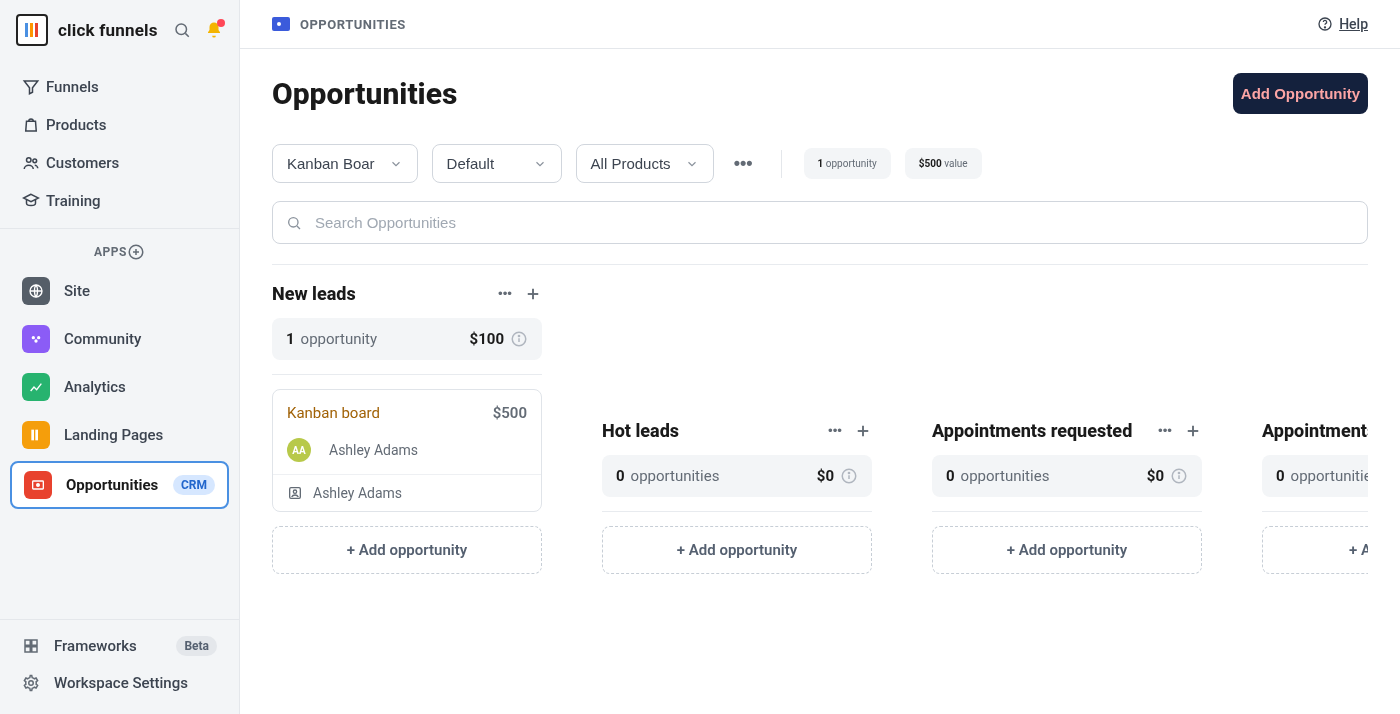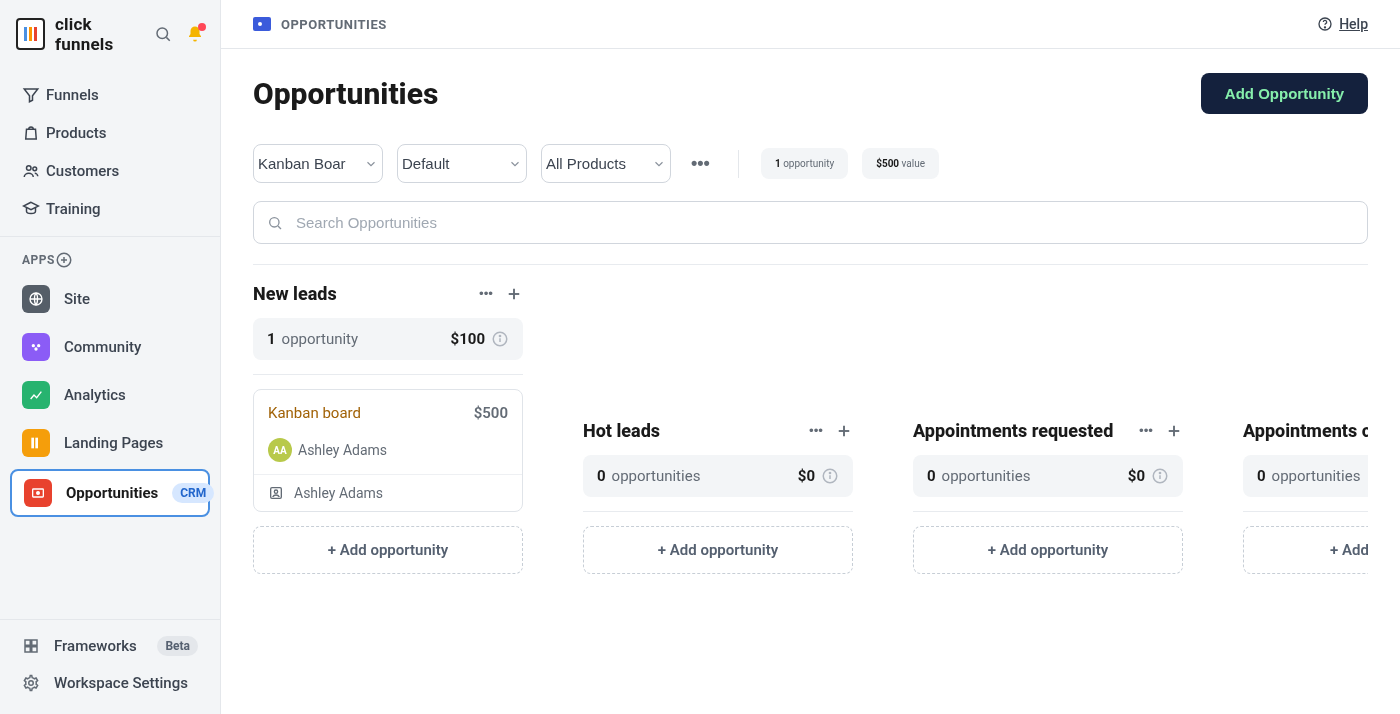--- a/index.html
+++ b/index.html
@@ -1,49 +1,49 @@
 <!DOCTYPE html>
 <html><head>
 <meta charset="utf-8">
 <style>
 * { margin: 0; padding: 0; box-sizing: border-box; }
 body { font-family: -apple-system, BlinkMacSystemFont, "Segoe UI", Roboto, sans-serif; background: #fff; color: #1a1a1a; width: 1400px; height: 714px; overflow: hidden; display: flex; }
-.sidebar { width: 221px; background: #f3f5f7; border-right: 1px solid #e4e7eb; display: flex; flex-direction: column; }
+.sidebar { width: 240px; background: #f3f5f7; border-right: 1px solid #e4e7eb; display: flex; flex-direction: column; }
 .sidebar-top { display: flex; align-items: center; padding: 14px 16px; gap: 10px; }
 .logo-box { width: 32px; height: 32px; border: 2px solid #222; border-radius: 4px; display: flex; align-items: center; justify-content: center; background: #fff; }
 .logo-text { font-weight: 700; font-size: 17px; letter-spacing: 0.2px; color: #1a1a1a; }
 .sidebar-icons { margin-left: auto; display: flex; gap: 14px; align-items: center; }
 .icon-btn { background: none; border: none; cursor: pointer; color: #636b75; display: flex; align-items: center; position: relative; }
 .bell-dot { position: absolute; top: -2px; right: -2px; width: 8px; height: 8px; background: #ff4757; border-radius: 50%; }
 .nav { padding: 8px 10px; }
 .nav a { display: flex; align-items: center; gap: 6px; padding: 10px 12px; border-radius: 6px; color: #3c4450; text-decoration: none; font-size: 15px; font-weight: 500; }
-.section-hdr { display: flex; align-items: center; justify-content: flex-start; padding: 0 22px; margin-top: 14px; margin-bottom: 6px; }
+.section-hdr { display: flex; align-items: center; justify-content: center; padding: 0 22px; margin-top: 14px; margin-bottom: 6px; }
 .section-hdr span { font-size: 12px; font-weight: 700; letter-spacing: 0.5px; color: #636b75; }
 .app-item { display: flex; align-items: center; gap: 14px; padding: 8px 12px; margin: 2px 10px; border-radius: 8px; font-size: 15px; font-weight: 500; color: #3c4450; cursor: pointer; }
 .app-item.active { background: #fff; border: 2px solid #4a90e2; }
 .app-item.active .app-label { font-weight: 700; color: #1a1a1a; }
 .app-icon { width: 28px; height: 28px; border-radius: 6px; display: flex; align-items: center; justify-content: center; color: #fff; flex-shrink: 0; }
 .badge { margin-left: auto; background: #d6e7ff; color: #2266cc; font-size: 12px; font-weight: 700; padding: 3px 8px; border-radius: 10px; }
 .badge-beta { background: #e4e7eb; color: #556070; }
 .sidebar-bottom { margin-top: auto; border-top: 1px solid #e4e7eb; padding: 6px 0 12px 0; }
 .sidebar hr { border: none; border-top: 1px solid #e4e7eb; }
 
 .main { flex: 1; display: flex; flex-direction: column; overflow: hidden; }
 .topbar { display: flex; align-items: center; padding: 16px 32px; border-bottom: 1px solid #e4e7eb; }
 .breadcrumb { display: flex; align-items: center; gap: 10px; font-size: 13px; font-weight: 700; letter-spacing: 0.5px; color: #636b75; }
 .bc-icon { width: 18px; height: 14px; background: #3b5bdb; border-radius: 2px; display: inline-flex; align-items: center; justify-content: center; color: #fff; }
 .help { margin-left: auto; display: flex; align-items: center; gap: 6px; color: #3c4450; font-size: 14px; font-weight: 500; }
 
 .content { padding: 24px 32px; flex: 1; overflow: hidden; display: flex; flex-direction: column; }
 .page-header { display: flex; align-items: center; justify-content: space-between; margin-bottom: 30px; }
 .page-title { font-size: 30px; font-weight: 800; color: #1a1a1a; }
-.btn-primary { background: #14213d; color: #86efac; border: none; border-radius: 8px; padding: 12px 24px; font-size: 15px; font-weight: 600; cursor: pointer; }
+.btn-primary { background: #14213d; color: #fca5a5; border: none; border-radius: 8px; padding: 12px 8px; font-size: 15px; font-weight: 600; cursor: pointer; }
 
 .filters { display: flex; align-items: center; gap: 14px; margin-bottom: 18px; }
-.select-btn { display: flex; align-items: center; justify-content: space-between; gap: 14px; border: 1px solid #d1d6dd; background: #fff; border-radius: 8px; padding: 10px 4px; font-size: 15px; color: #3c4450; cursor: pointer; min-width: 130px; }
+.select-btn { display: flex; align-items: center; justify-content: space-between; gap: 14px; border: 1px solid #d1d6dd; background: #fff; border-radius: 8px; padding: 10px 14px; font-size: 15px; color: #3c4450; cursor: pointer; min-width: 130px; }
 .select-btn .chev { color: #8a929c; }
 .more-btn { background: none; border: none; cursor: pointer; color: #636b75; padding: 6px; font-size: 18px; font-weight: bold; }
 .vdiv { width: 1px; height: 28px; background: #e4e7eb; margin: 0 8px; }
 .pill { background: #f3f5f7; border-radius: 8px; padding: 10px 14px; font-size: 10px; color: #636b75; }
 .pill strong { color: #1a1a1a; font-weight: 700; }
 
 .search-wrap { position: relative; margin-bottom: 20px; }
 .search-input { width: 100%; border: 1px solid #d1d6dd; border-radius: 8px; padding: 12px 14px 12px 42px; font-size: 15px; color: #3c4450; }
 .search-input::placeholder { color: #a0a8b2; }
 .search-ic { position: absolute; left: 14px; top: 50%; transform: translateY(-50%); color: #8a929c; }
@@ -56,21 +56,21 @@
 .col-summary { background: #f3f5f7; border-radius: 8px; padding: 12px 14px; display: flex; align-items: center; gap: 6px; margin-bottom: 14px; font-size: 15px; }
 .col-summary .cnt { font-weight: 700; color: #1a1a1a; }
 .col-summary .lbl { color: #636b75; }
 .col-summary .val { margin-left: auto; font-weight: 700; color: #1a1a1a; }
 .col-summary .info-ic { color: #b0b6bf; display:flex;}
 .col-divider { border: none; border-top: 1px solid #e8ebef; margin-bottom: 14px; }
 .card { border: 1px solid #e0e4e9; border-radius: 8px; margin-bottom: 14px; background: #fff; }
 .card-top { display: flex; justify-content: space-between; padding: 14px 14px 10px; }
 .card-title { font-weight: 400; font-size: 15px; color: #a16207; }
 .card-val { font-weight: 600; color: #636b75; font-size: 15px; }
-.card-row { display: flex; align-items: center; gap: 6px; padding: 6px 14px 12px; font-size: 14px; color: #636b75; }
+.card-row { display: flex; align-items: center; gap: 18px; padding: 6px 14px 12px; font-size: 14px; color: #636b75; }
 .avatar { width: 24px; height: 24px; border-radius: 50%; background: #b8c94a; color: #fff; font-size: 10px; font-weight: 700; display: flex; align-items: center; justify-content: center; }
 .card-footer { border-top: 1px solid #eef0f3; padding: 10px 14px; display: flex; align-items: center; gap: 10px; font-size: 14px; color: #636b75; }
 .add-opp { border: 1px dashed #c7ced6; border-radius: 8px; padding: 14px; text-align: center; color: #556070; font-size: 15px; font-weight: 600; cursor: pointer; background: #fff; }
 .vsep { width: 1px; background: #e8ebef; align-self: stretch; }
 svg { display: block; }
 </style>
 </head>
 <body>
 
 <aside class="sidebar">

